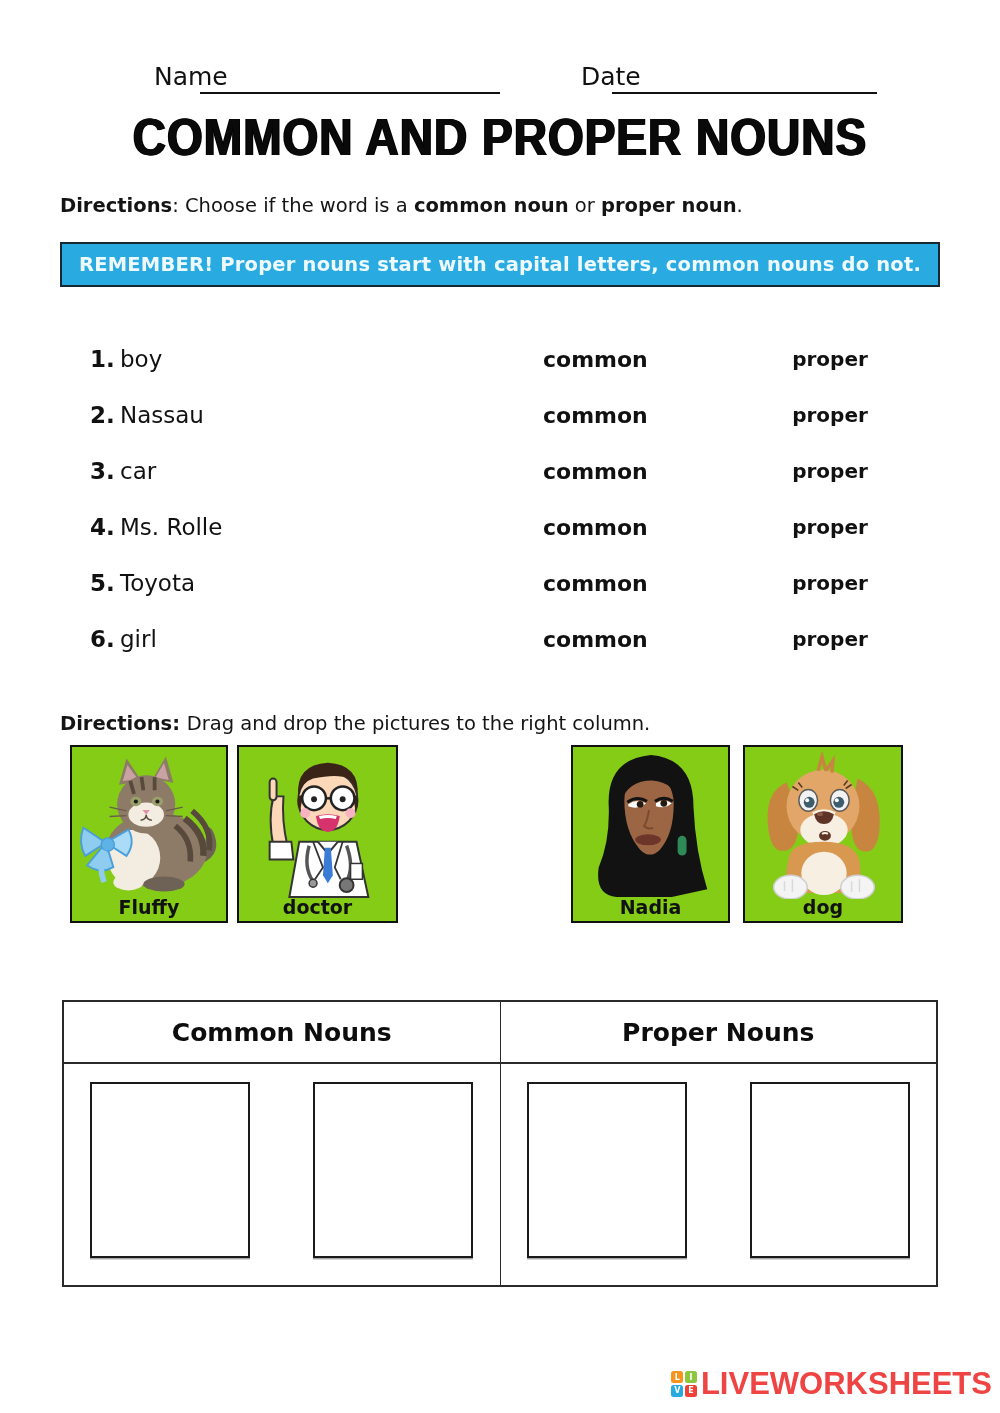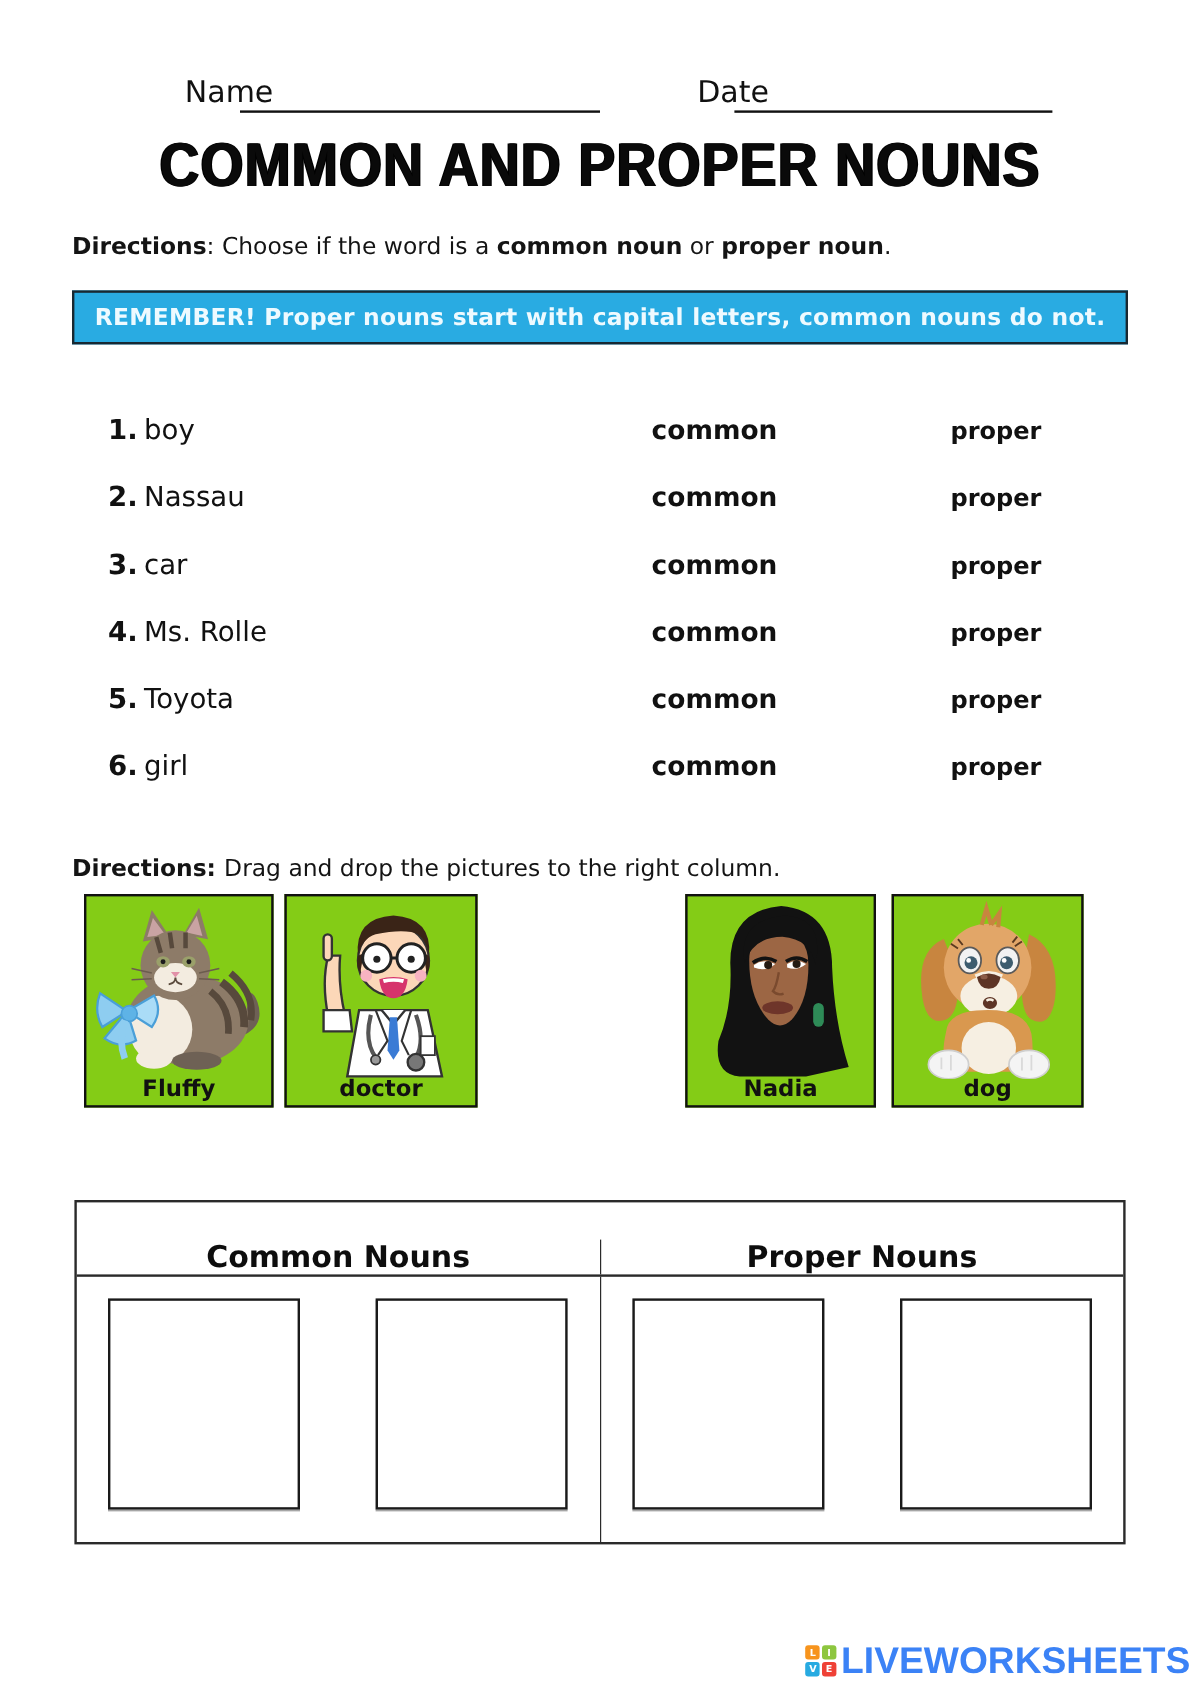--- a/index.html
+++ b/index.html
@@ -86,21 +86,21 @@
   .card-1 { left: 70px;  width: 158px; }
   .card-2 { left: 237px; width: 161px; }
   .card-3 { left: 571px; width: 159px; }
   .card-4 { left: 743px; width: 160px; }
 
   
   .sort-table {
     position: absolute; left: 62px; top: 1000px; width: 876px; height: 287px;
     border: 2px solid #2a2a2a;
   }
-  .sort-header { display: flex; height: 62px; border-bottom: 2px solid #2a2a2a; align-items: flex-end; }
+  .sort-header { display: flex; height: 62px; border-bottom: 2px solid #2a2a2a; }
   .sort-header-cell {
     flex: 1; display: flex; align-items: center; justify-content: center;
     font-size: 25px; font-weight: 700; color: #0d0d0d;
   }
   .sort-body { position: relative; display: flex; height: 221px; }
   .sort-col { flex: 1; position: relative; }
   .sort-col-left { border-right: 1.5px solid #2a2a2a; }
   .sort-header-left { border-right: 1.5px solid #2a2a2a; }
   .drop-box {
     position: absolute; top: 18px; width: 160px; height: 176px;
@@ -124,21 +124,21 @@
     display: flex; align-items: center; justify-content: center;
     color: #fff; font-size: 8px; font-weight: 700;
     font-family: "DejaVu Sans", sans-serif;
   }
   .logo-sq-0 { background: #f7941d; }
   .logo-sq-1 { background: #8dc63f; }
   .logo-sq-2 { background: #27aae1; }
   .logo-sq-3 { background: #ef4136; }
   .brand-text {
     font-family: "Liberation Sans", sans-serif;
-    font-size: 31px; font-weight: 800; color: #3b82f6; letter-spacing: 0px;
+    font-size: 31px; font-weight: 800; color: #ef4444; letter-spacing: 0px;
   }
 </style>
 </head>
 <body>
 
 <div class="page">
 
   <div class="head-row">
     <span class="head-label name-label">Name</span>
     <span class="write-line name-line"></span>

